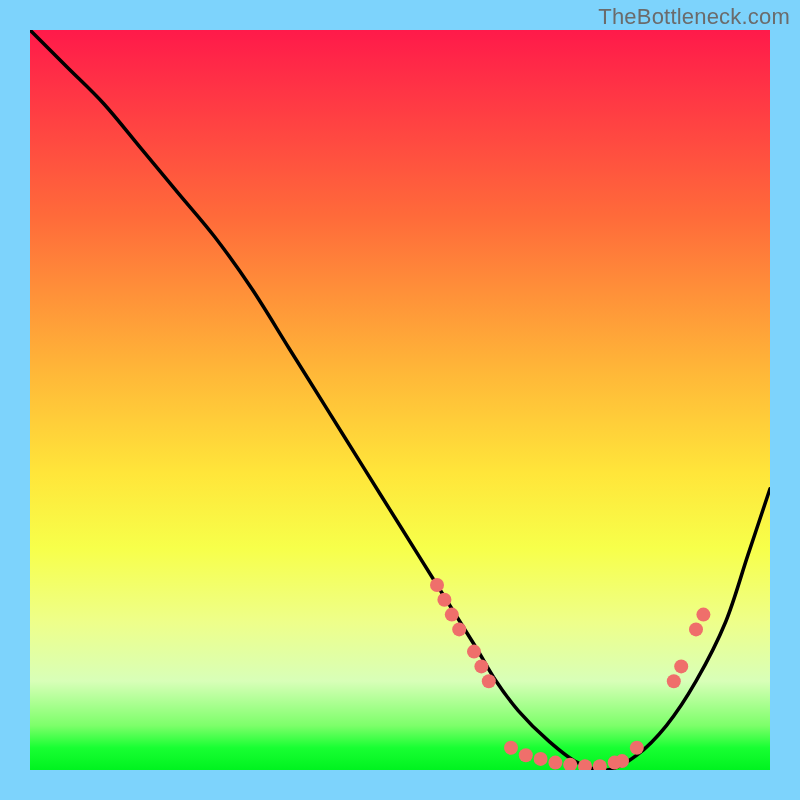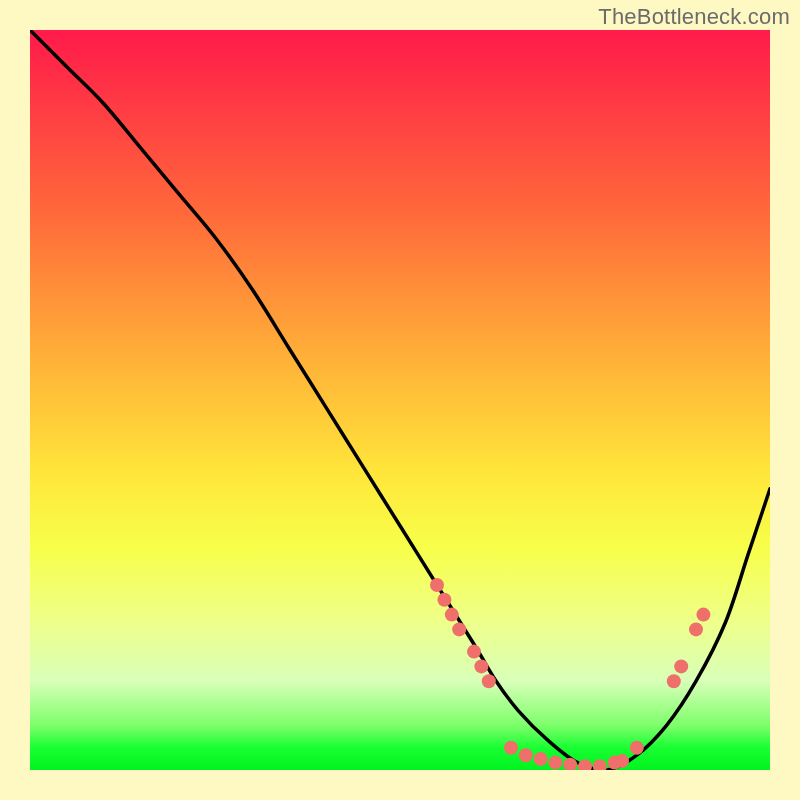--- a/index.html
+++ b/index.html
@@ -8,21 +8,21 @@
     width: 800px;
     height: 800px;
     background: #000;
     font-family: Arial, Helvetica, sans-serif;
     overflow: hidden;
   }
   .wrap {
     position: relative;
     width: 800px;
     height: 800px;
-    background: #fef9c3;
+    background: #7dd3fc;
   }
   .watermark {
     position: absolute;
     top: 4px;
     right: 10px;
     color: #6b6b6b;
     font-size: 22px;
     font-weight: 500;
     letter-spacing: 0.2px;
     z-index: 3;

